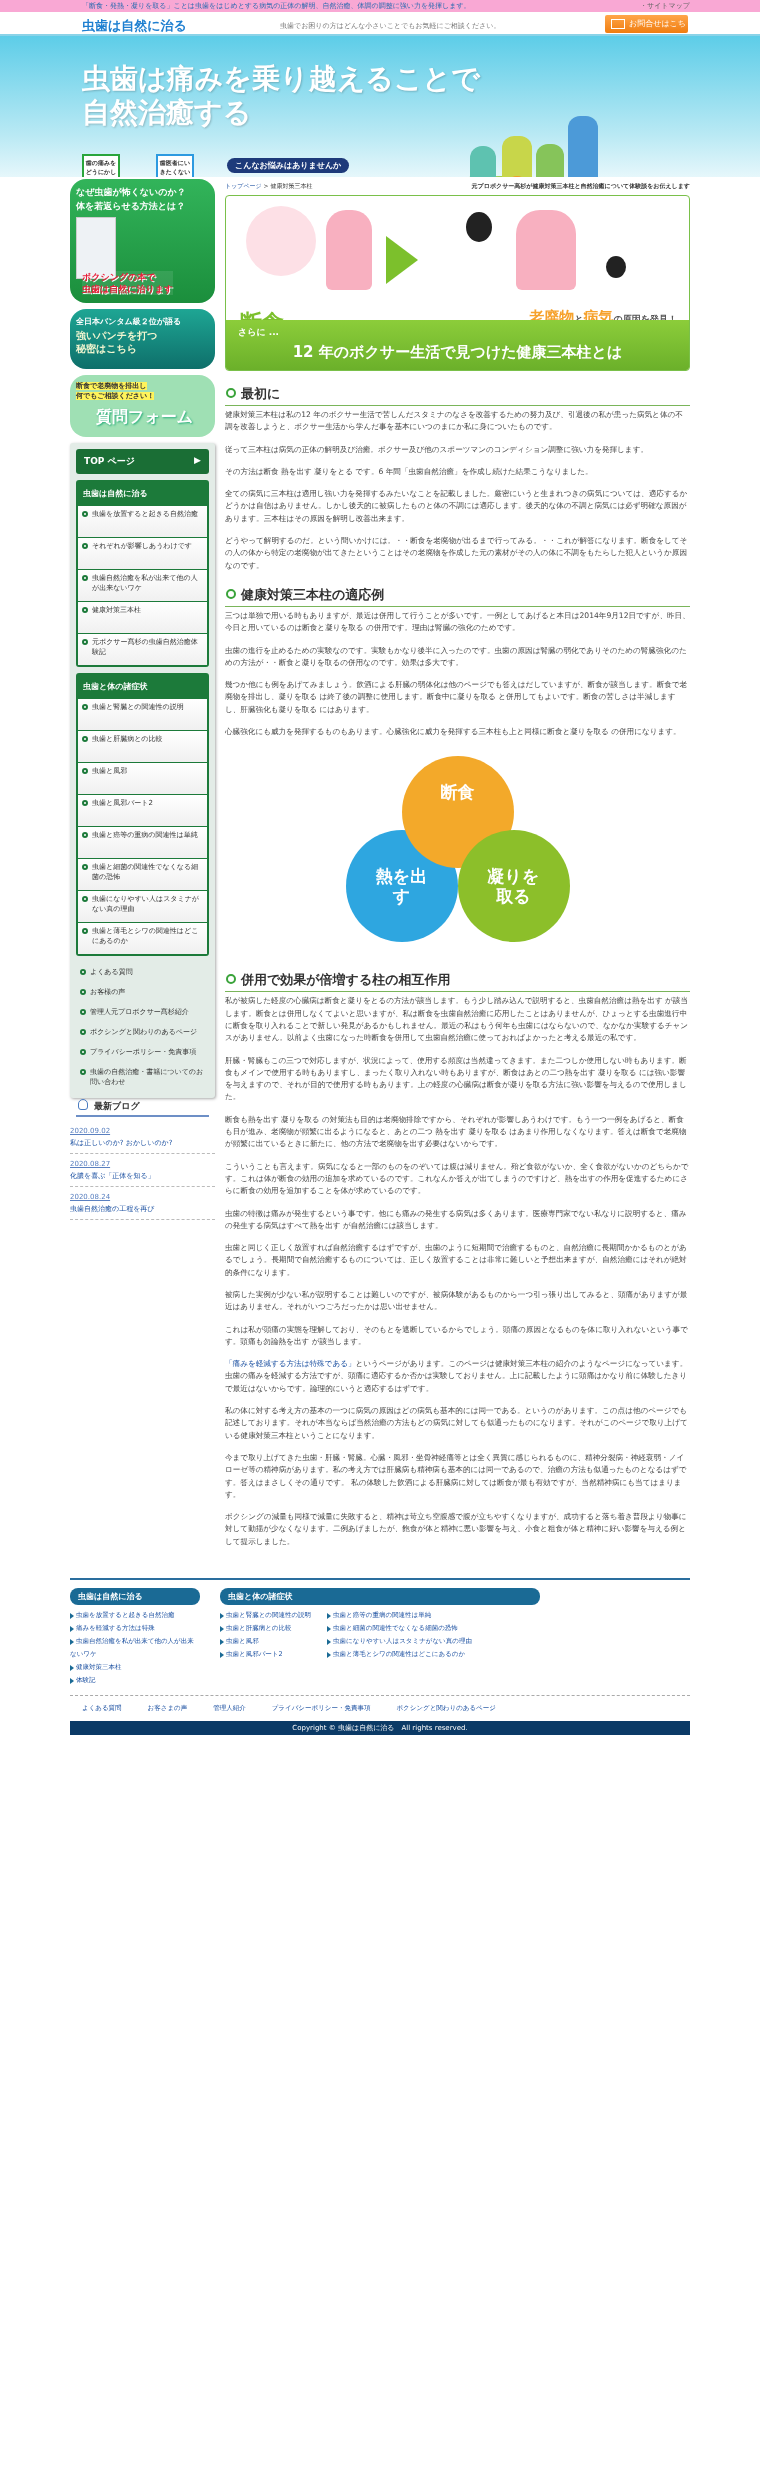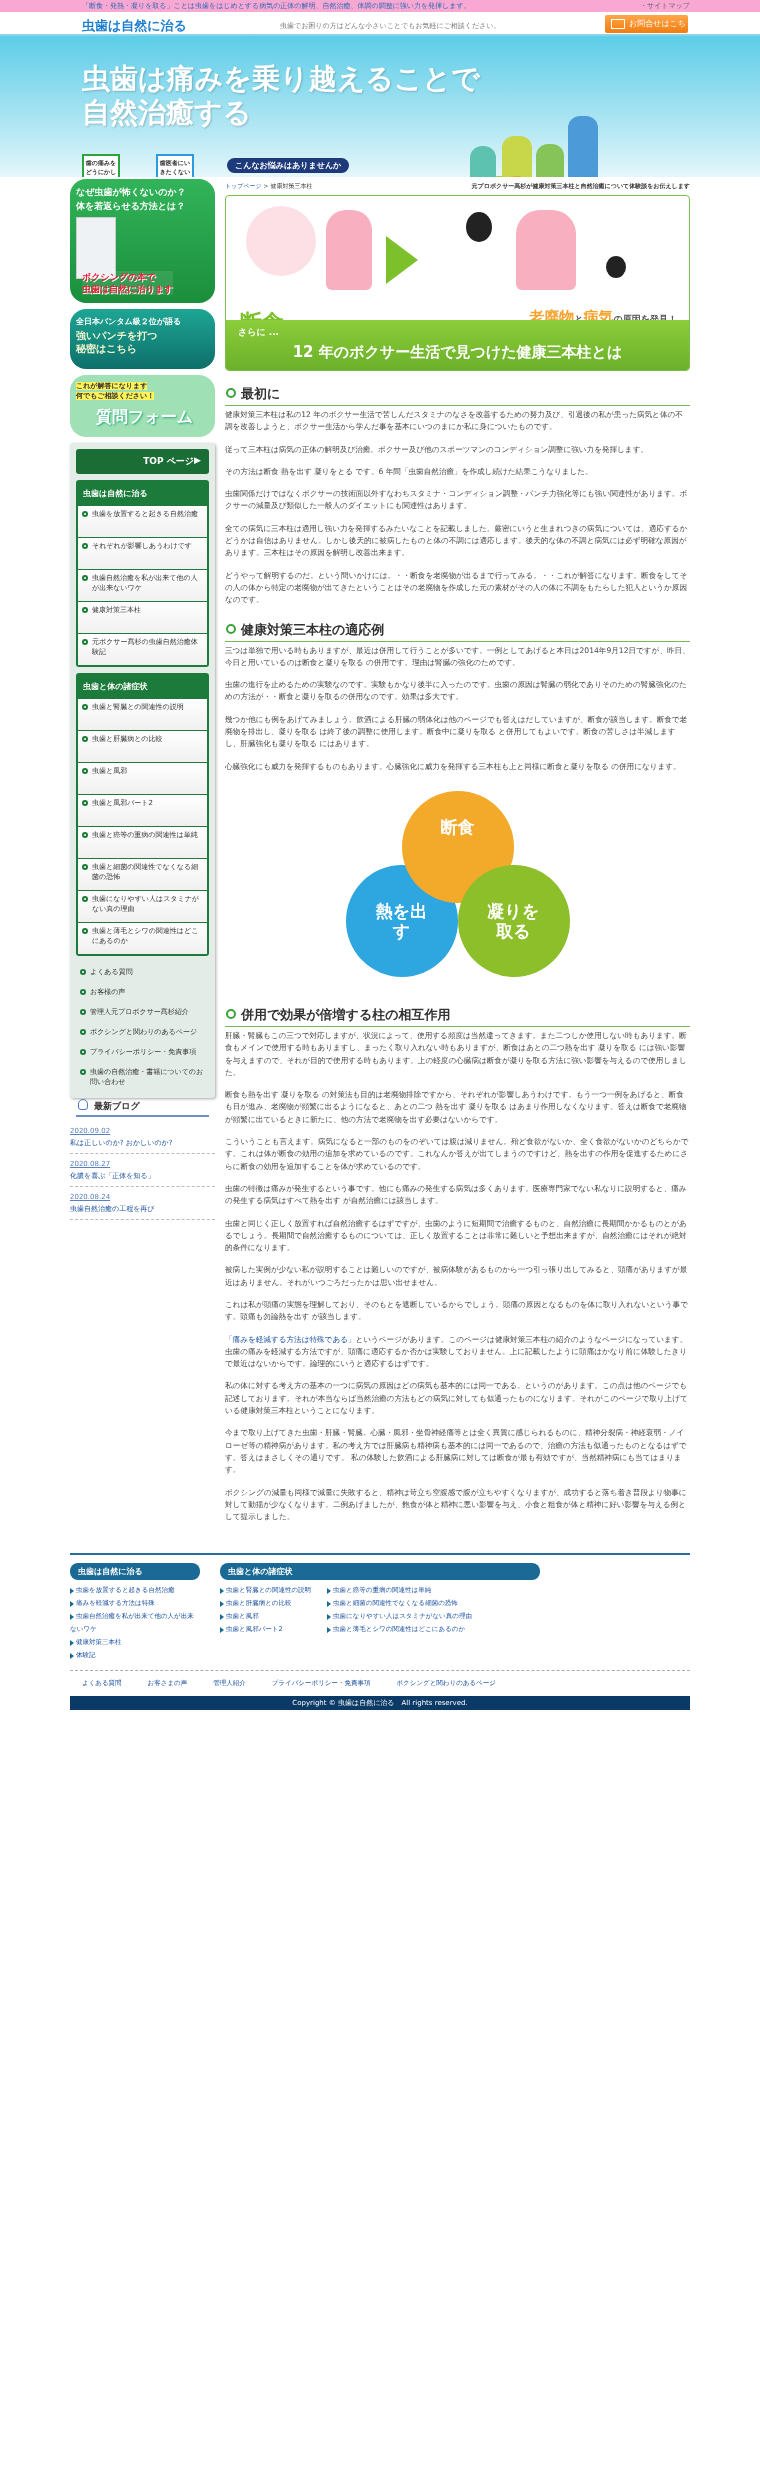--- a/index.html
+++ b/index.html
@@ -33,21 +33,21 @@
 .bnr{border-radius:16px;margin-bottom:6px;padding:6px;color:#fff;font-weight:bold;position:relative}
 .bnr1{height:124px;background:linear-gradient(#32b45a,#1b8e3c);font-size:9px;line-height:14px}
 .bnr1 .book{width:40px;height:62px;background:#eef2f5;margin-top:4px;border:1px solid #ccc}
 .bnr1 .red{position:absolute;left:12px;bottom:8px;color:#e8203a;background:rgba(255,255,255,.1);font-size:9px;line-height:12px;text-shadow:1px 1px 0 #fff}
 .bnr2{height:60px;background:linear-gradient(#1ea694,#0e6f6a);font-size:8px;line-height:14px}
 .bnr2 .big{font-size:10px;line-height:13px;color:#f2f6d0}
 .bnr3{height:62px;background:#9fe0b4;color:#333;font-size:7px}
 .bnr3 .hl{background:#fff35a}
 .bnr3 .form{font-size:16px;color:#fff;margin-top:6px;margin-left:20px;text-shadow:1px 1px 2px #2a7}
 .nav{background:#e3ece7;border-radius:3px;padding:6px;box-shadow:1px 1px 3px #aaa}
-.topbtn{background:#1a6e35;color:#fff;font-weight:bold;font-size:9px;padding:6px 8px;border-radius:3px;margin-bottom:6px;display:flex;justify-content:flex-end}
+.topbtn{background:#1a6e35;color:#fff;font-weight:bold;font-size:9px;padding:6px 8px;border-radius:3px;margin-bottom:6px;display:flex;justify-content:space-between}
 .grp{border:2px solid #1c7a3a;border-radius:3px;margin-bottom:6px;background:#fff}
 .grp .gt{background:#1c7a3a;color:#fff;font-size:8px;font-weight:bold;padding:6px 5px}
 .grp .gi{border-top:1px solid #1c7a3a;padding:3px 4px 3px 14px;font-size:7px;line-height:10px;min-height:32px;position:relative;background:linear-gradient(#fff,#f0f0f0)}
 .dot{position:absolute;left:4px;top:5px;width:6px;height:6px;border:2px solid #1c7a3a;border-radius:50%;background:#fff}
 .ni{position:relative;padding:5px 4px 5px 14px;font-size:7px;line-height:10px}
 .ni .dot{top:7px}
 .blog{margin-top:0}
 .blog h3{font-size:9px;color:#333;border-bottom:2px solid #6d8fc6;padding:2px 0 2px 18px;position:relative;margin:0 6px 4px 6px}
 .blog .ticon{position:absolute;left:2px;top:1px;width:10px;height:11px;border:1.5px solid #4a7bc0;border-radius:5px 5px 3px 3px}
 .bi{border-bottom:1px dashed #bbb;padding:4px 0;font-size:7px;line-height:12px}
@@ -136,21 +136,21 @@
             <div>ボクシングの本で</div>
             <div>虫歯は自然に治ります</div>
           </div>
       </div>
       <div class="bnr bnr2">
         <div>全日本バンタム級２位が語る</div>
         <div class="big">強いパンチを打つ</div>
         <div class="big">秘密はこちら</div>
       </div>
       <div class="bnr bnr3">
-        <div><span class="hl">これが解答になります</span></div>
+        <div><span class="hl">断食で老廃物を排出し</span></div>
         <div><span class="hl">何でもご相談ください！</span></div>
         <div class="form">質問フォーム</div>
       </div>
       <div class="nav">
         <div class="topbtn">
             <span>TOP ページ</span>
             <span>▶</span>
           </div>
         <div class="grp">
           <div class="gt">虫歯は自然に治る</div>
@@ -205,37 +205,37 @@
         <div class="band">
             <div class="s">さらに ...</div>
             <div class="t">12 年のボクサー生活で見つけた健康三本柱とは</div>
           </div>
       </div>
 
       <h2><span class="ring"></span><span>最初に</span></h2>
       <p>健康対策三本柱は私の12 年のボクサー生活で苦しんだスタミナのなさを改善するための努力及び、引退後の私が患った病気と体の不調を改善しようと、ボクサー生活から学んだ事を基本にいつのまにか私に身についたものです。</p>
       <p>従って三本柱は病気の正体の解明及び治癒。ボクサー及び他のスポーツマンのコンディション調整に強い力を発揮します。</p>
       <p>その方法は断食 熱を出す 凝りをとる です。6 年間「虫歯自然治癒」を作成し続けた結果こうなりました。</p>
-      <p>虫歯関係だけではなくボクサーの技術面以外すなわちスタミナ・コンディション調整・パンチ力強化等にも強い関連性があります。ボクサーの減量及び類似した一般人のダイエットにも関連性はあります。</p>
       <p>全ての病気に三本柱は適用し強い力を発揮するみたいなことを記載しました。厳密にいうと生まれつきの病気については、適応するかどうかは自信はありません。しかし後天的に被病したものと体の不調には適応します。後天的な体の不調と病気には必ず明確な原因があります。三本柱はその原因を解明し改善出来ます。</p>
       <p>どうやって解明するのだ。という問いかけには。・・断食を老廃物が出るまで行ってみる。・・これが解答になります。断食をしてその人の体から特定の老廃物が出てきたということはその老廃物を作成した元の素材がその人の体に不調をもたらした犯人というか原因なのです。</p>
 
       <h2><span class="ring"></span><span>健康対策三本柱の適応例</span></h2>
       <p>三つは単独で用いる時もありますが、最近は併用して行うことが多いです。一例としてあげると本日は2014年9月12日ですが、昨日、今日と用いているのは断食と凝りを取る の併用です。理由は腎臓の強化のためです。</p>
       <p>虫歯の進行を止めるための実験なのです。実験もかなり後半に入ったのです。虫歯の原因は腎臓の弱化でありそのための腎臓強化のための方法が・・断食と凝りを取るの併用なのです。効果は多大です。</p>
       <p>幾つか他にも例をあげてみましょう。飲酒による肝臓の弱体化は他のページでも答えはだしていますが、断食が該当します。断食で老廃物を排出し、凝りを取る は終了後の調整に使用します。断食中に凝りを取る と併用してもよいです。断食の苦しさは半減しますし、肝臓強化も凝りを取る にはあります。</p>
       <p>心臓強化にも威力を発揮するものもあります。心臓強化に威力を発揮する三本柱も上と同様に断食と凝りを取る の併用になります。</p>
 
       <div class="venn">
         <div class="c c1">断食</div>
         <div class="c c2" style="padding:0 22px">熱を出す</div>
         <div class="c c3" style="padding:0 22px">凝りを取る</div>
       </div>
 
       <h2><span class="ring"></span><span>併用で効果が倍増する柱の相互作用</span></h2>
+      <p>私が被病した軽度の心臓病は断食と凝りをとるの方法が該当します。もう少し踏み込んで説明すると、虫歯自然治癒は熱を出す が該当します。断食とは併用しなくてよいと思いますが、私は断食を虫歯自然治癒に応用したことはありませんが、ひょっとする虫歯進行中に断食を取り入れることで新しい発見があるかもしれません。最近の私はもう何年も虫歯にはならないので、なかなか実験するチャンスがありません。以前よく虫歯になった時断食を併用して虫歯自然治癒に使っておればよかったと考える最近の私です。</p>
       <p>肝臓・腎臓もこの三つで対応しますが、状況によって、使用する頻度は当然違ってきます。また二つしか使用しない時もあります。断食もメインで使用する時もありますし、まったく取り入れない時もありますが、断食はあとの二つ熱を出す 凝りを取る には強い影響を与えますので、それが目的で使用する時もあります。上の軽度の心臓病は断食が凝りを取る方法に強い影響を与えるので使用しました。</p>
       <p>断食も熱を出す 凝りを取る の対策法も目的は老廃物排除ですから、それぞれが影響しあうわけです。もう一つ一例をあげると、断食も日が進み、老廃物が頻繁に出るようになると、あとの二つ 熱を出す 凝りを取る はあまり作用しなくなります。答えは断食で老廃物が頻繁に出ているときに新たに、他の方法で老廃物を出す必要はないからです。</p>
       <p>こういうことも言えます。病気になると一部のものをのぞいては腹は減りません。殆ど食欲がないか、全く食欲がないかのどちらかです。これは体が断食の効用の追加を求めているのです。これなんか答えが出てしまうのですけど、熱を出すの作用を促進するためにさらに断食の効用を追加することを体が求めているのです。</p>
       <p>虫歯の特徴は痛みが発生するという事です。他にも痛みの発生する病気は多くあります。医療専門家でない私なりに説明すると、痛みの発生する病気はすべて熱を出す が自然治癒には該当します。</p>
       <p>虫歯と同じく正しく放置すれば自然治癒するはずですが、虫歯のように短期間で治癒するものと、自然治癒に長期間かかるものとがあるでしょう。長期間で自然治癒するものについては、正しく放置することは非常に難しいと予想出来ますが、自然治癒にはそれが絶対的条件になります。</p>
       <p>被病した実例が少ない私が説明することは難しいのですが、被病体験があるものから一つ引っ張り出してみると、頭痛がありますが最近はありません。それがいつごろだったかは思い出せません。</p>
       <p>これは私が頭痛の実態を理解しており、そのもとを遮断しているからでしょう。頭痛の原因となるものを体に取り入れないという事です。頭痛も勿論熱を出す が該当します。</p>
       <p><a>「痛みを軽減する方法は特殊である」</a><span>というページがあります。このページは健康対策三本柱の紹介のようなページになっています。虫歯の痛みを軽減する方法ですが、頭痛に適応するか否かは実験しておりません。上に記載したように頭痛はかなり前に体験したきりで最近はないからです。論理的にいうと適応するはずです。</span></p>
       <p>私の体に対する考え方の基本の一つに病気の原因はどの病気も基本的には同一である。というのがあります。この点は他のページでも記述しております。それが本当ならば当然治癒の方法もどの病気に対しても似通ったものになります。それがこのページで取り上げている健康対策三本柱ということになります。</p>
       <p>今まで取り上げてきた虫歯・肝臓・腎臓。心臓・風邪・坐骨神経痛等とは全く異質に感じられるものに、精神分裂病・神経衰弱・ノイローゼ等の精神病があります。私の考え方では肝臓病も精神病も基本的には同一であるので、治癒の方法も似通ったものとなるはずです。答えはまさしくその通りです。 私の体験した飲酒による肝臓病に対しては断食が最も有効ですが、当然精神病にも当てはまります。</p>

